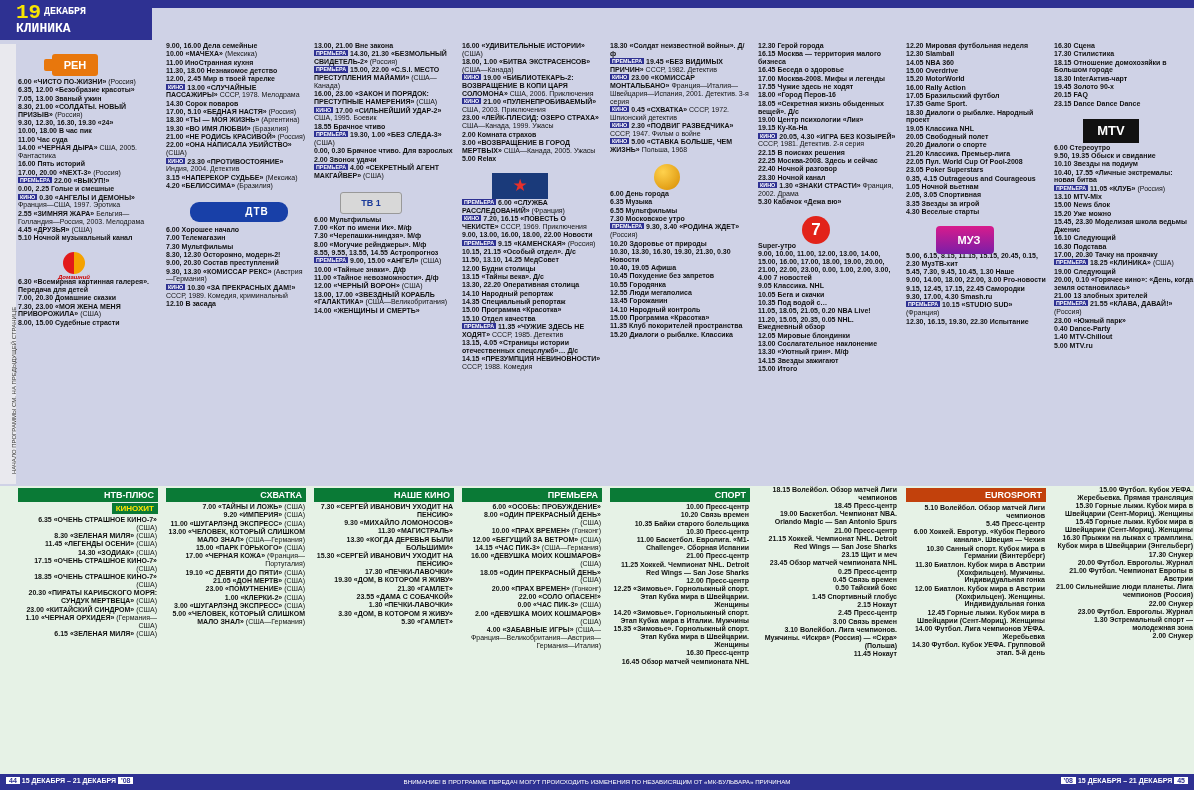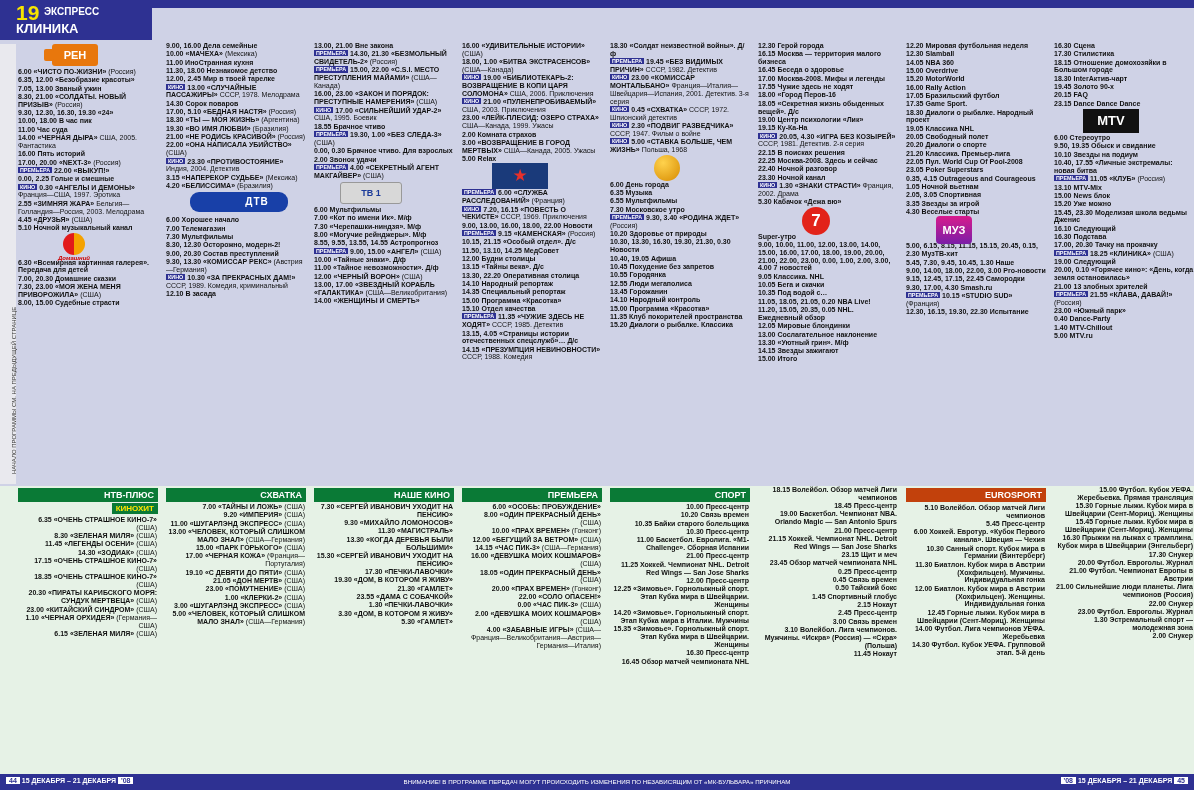--- a/index.html
+++ b/index.html
@@ -11,21 +11,21 @@
     font-size:7px;
     color:#111;
     overflow:hidden;
     position:relative;
   }
   .page{position:absolute;inset:0;}
 
   
   .date-banner{
     position:absolute;left:0;top:0;width:152px;height:40px;
-    background:#2e3192;color:#fff;
+    background:#2e3192;color:#fff;font-family:Liberation Mono, monospace;
   }
   .date-banner .day{
     position:absolute;left:16px;top:1px;font-size:21px;font-weight:bold;color:#f7e400;
     letter-spacing:0px;
   }
   .date-banner .mon{
     position:absolute;left:44px;top:6px;font-size:10px;font-weight:bold;color:#fff;
   }
   .date-banner .wd{
     position:absolute;left:16px;top:21px;font-size:13px;font-weight:bold;color:#fff;
@@ -73,46 +73,46 @@
   .bitem{line-height:1.12;padding:0 3px;margin-bottom:0.5px;}
 
   
   .footer{position:absolute;left:0;bottom:0;width:100%;height:16px;background:#2e3192;color:#fff;}
   .footer .l{position:absolute;left:6px;top:3px;font-size:7px;font-weight:bold;}
   .footer .c{position:absolute;left:50%;transform:translateX(-50%);top:4px;font-size:6.2px;}
   .footer .r{position:absolute;right:6px;top:3px;font-size:7px;font-weight:bold;}
   .pgnum{background:#fff;color:#2e3192;padding:0 3px;font-weight:bold;}
 
   
-  .logo{position:relative;width:100%;height:26px;}
+  .logo{position:relative;width:100%;height:26px;margin-top:10px;}
   .logo-ren{position:absolute;left:34px;top:2px;width:46px;height:22px;background:#e8770c;border-radius:3px;color:#fff;font-weight:bold;font-size:11px;text-align:center;line-height:22px;}
   .logo-ren:after{content:"";position:absolute;left:-8px;top:5px;width:10px;height:12px;background:#e8770c;border-radius:2px;}
   .logo-dom{position:absolute;left:30px;top:0px;width:52px;height:26px;}
   .logo-dom .circ{width:22px;height:22px;border-radius:50%;background:linear-gradient(90deg,#e21a1a 50%,#f5a200 50%);margin:0 auto;}
   .logo-dom .cap{font-size:6px;color:#c00;text-align:center;font-style:italic;font-weight:bold;}
   .logo-tv3{position:absolute;left:26px;top:2px;width:60px;height:20px;background:#d8d8d8;border:1px solid #999;border-radius:3px;color:#1b3a99;font-weight:bold;font-size:9px;text-align:center;line-height:20px;}
   .logo-dtv{position:absolute;left:24px;top:2px;width:62px;height:20px;background:#1840a8;border-radius:9px;color:#fff;font-weight:bold;font-size:10px;text-align:center;line-height:20px;letter-spacing:1px;padding-left:36px;}
   .logo-zv{position:absolute;left:30px;top:0px;width:56px;height:26px;background:#1a3a7a;text-align:center;}
   .logo-zv .star{color:#e8302a;font-size:17px;line-height:26px;}
   .logo-sts{position:absolute;left:32px;top:0;width:50px;height:28px;}
   .logo-sts .ball{width:26px;height:26px;border-radius:50%;background:radial-gradient(circle at 35% 30%,#ffd24d,#d78b00);margin:0 auto;}
   .logo-7{position:absolute;left:30px;top:0;width:56px;height:28px;}
   .logo-7 .ball7{width:28px;height:28px;border-radius:50%;background:#e2231a;color:#fff;font-weight:bold;font-size:17px;text-align:center;line-height:28px;margin:0 auto;}
   .logo-mtv{position:absolute;left:29px;top:1px;width:56px;height:24px;background:#111;color:#fff;font-weight:bold;font-size:13px;text-align:center;line-height:24px;}
-  .logo-muz{position:absolute;left:30px;top:0px;width:36px;height:28px;background:linear-gradient(180deg,#d81b8c,#7a1ea8);color:#fff;font-weight:bold;font-size:11px;text-align:center;line-height:28px;border-radius:4px;}
+  .logo-muz{position:absolute;left:30px;top:0px;width:50px;height:28px;background:linear-gradient(180deg,#d81b8c,#7a1ea8);color:#fff;font-weight:bold;font-size:11px;text-align:center;line-height:28px;border-radius:4px;padding-left:8px;}
   .logo-euro{background:#c2410c;color:#fff;font-weight:bold;font-size:9px;padding:2px 4px;margin:2px;}
 </style>
 </head>
 <body>
 
 <div class="page">
 
   <div class="date-banner">
     <span class="day">19</span>
-    <span class="mon">ЭКСПРЕСС</span>
+    <span class="mon">ДЕКАБРЯ</span>
     <span class="wd">КЛИНИКА</span>
   </div>
   <div class="date-rule"></div>
 
   <div class="vert-strip">
     <span>НАЧАЛО ПРОГРАММЫ СМ. НА ПРЕДЫДУЩЕЙ СТРАНИЦЕ</span>
   </div>
 
   <div class="cols">
       <div class="col" style="left: 16px; width: 144px;">

